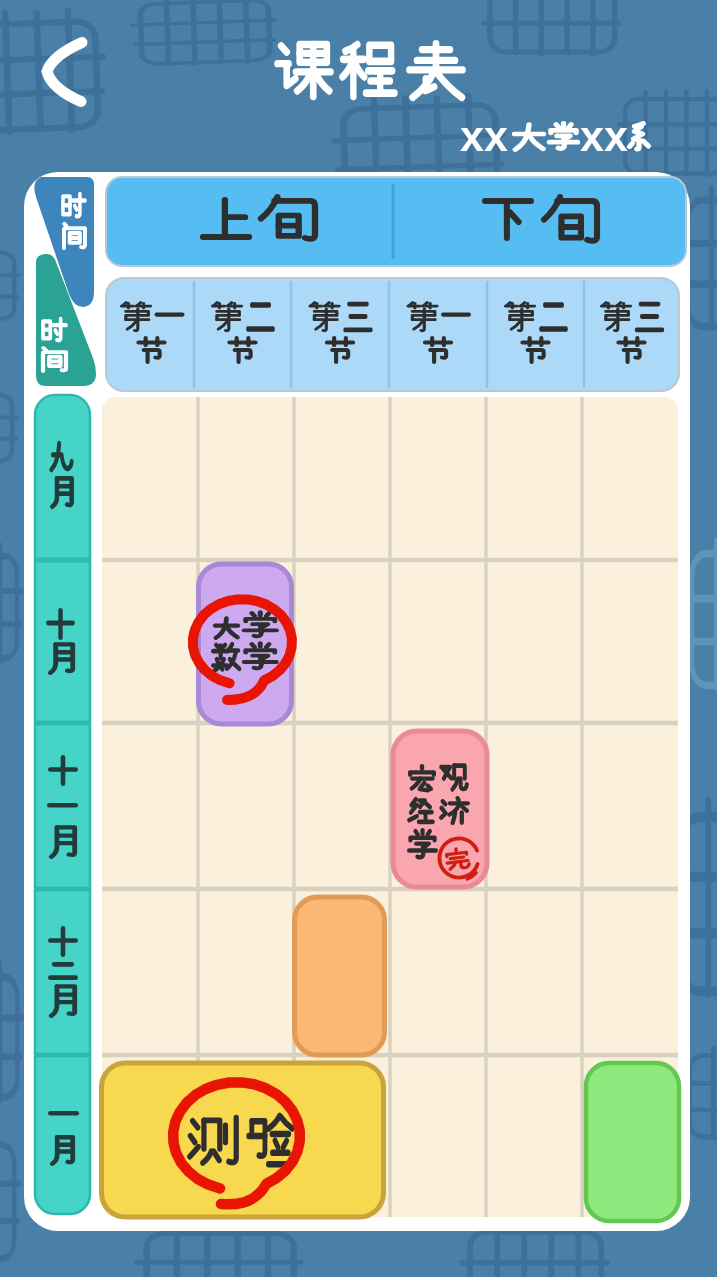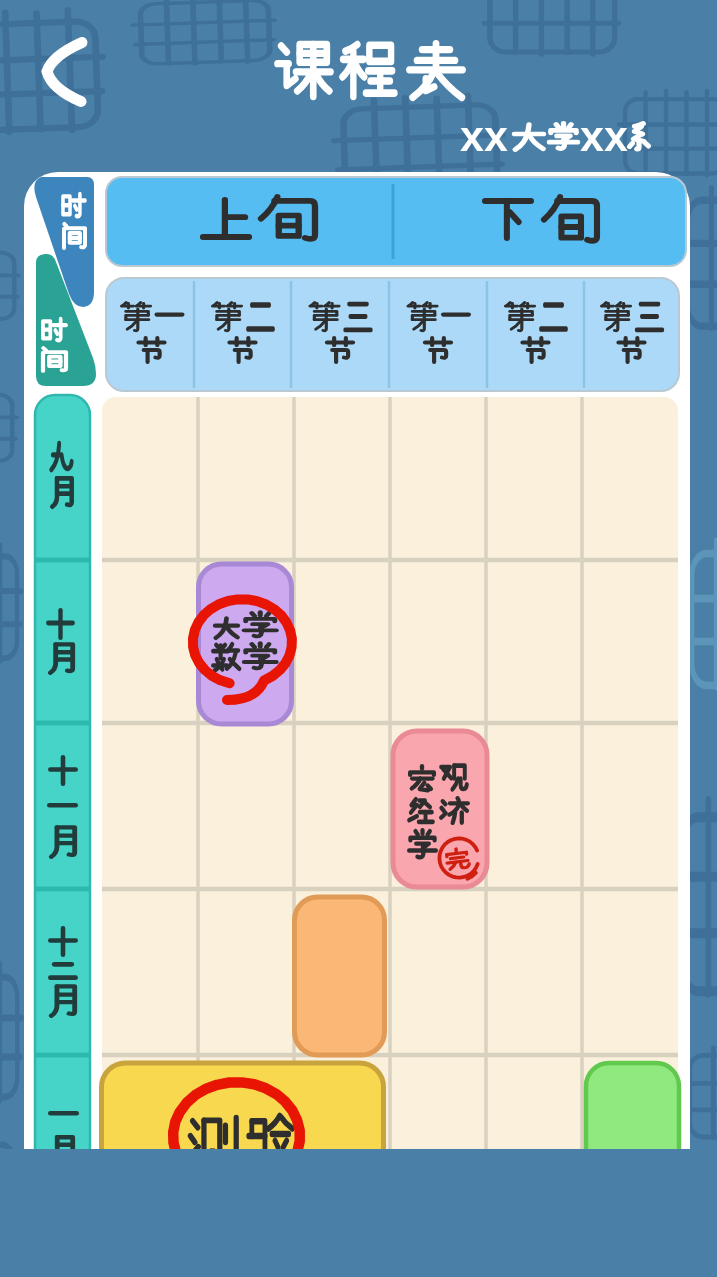--- a/index.html
+++ b/index.html
@@ -1,16 +1,16 @@
 <!DOCTYPE html>
 <html><head>
 <meta charset="utf-8">
 <style>
 html,body{margin:0;padding:0;background:#4a80a7;font-family:"Liberation Sans",sans-serif;}
-#stage{position:relative;width:717px;height:1149px;overflow:hidden;}
+#stage{position:relative;width:717px;height:1277px;overflow:hidden;}
 </style>
 </head>
 <body>
 <div id="stage">
 <svg width="717" height="1277" viewBox="0 0 717 1277" xmlns="http://www.w3.org/2000/svg">
 <defs>
 <symbol id="g_ke4" viewBox="0 0 100 100" overflow="visible">
           <g fill="none" stroke-linecap="round" stroke-linejoin="round">
             <path d="M14 14 L23 23"></path>
             <path d="M8 40 H26"></path>

